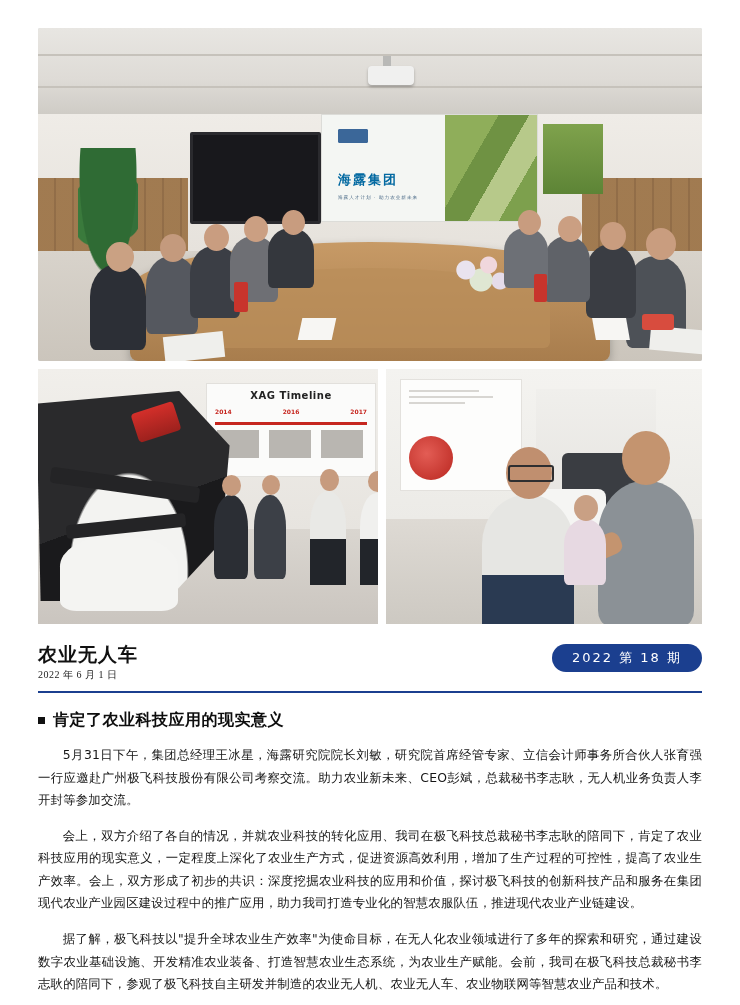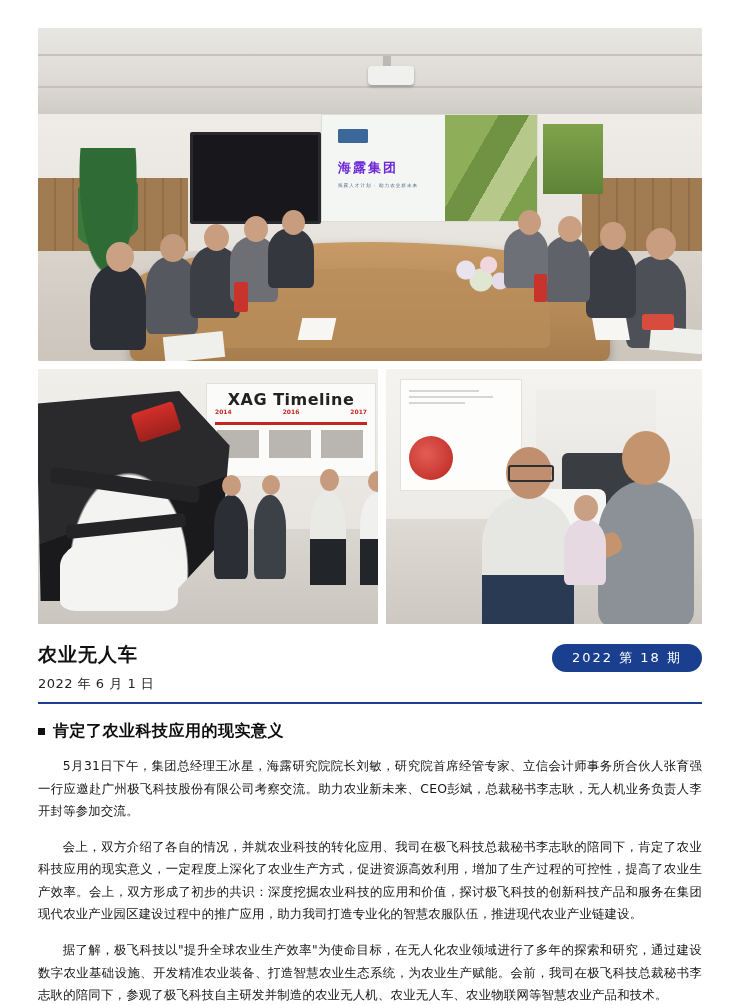--- a/index.html
+++ b/index.html
@@ -90,21 +90,21 @@
   }
   .slide-left {
     flex: 1; padding: 14px 0 0 16px; box-sizing: border-box;
   }
   .slide-logo {
     width: 30px; height: 14px; background: #1b4f8a;
     -webkit-mask: linear-gradient(#000,#000); opacity: .85;
     border-radius: 1px;
   }
   .slide-title {
-    margin-top: 16px; font-size: 13px; font-weight: bold; color: #6d28d9; letter-spacing: 2px;
+    margin-top: 28px; font-size: 13px; font-weight: bold; color: #0369a1; letter-spacing: 2px;
   }
   .slide-sub {
     margin-top: 6px; font-size: 4.6px; color: #4a6a87; letter-spacing: 1px;
   }
   .slide-right {
     width: 92px;
     background:
       linear-gradient(120deg, #8fae5a 0 35%, #6f9243 35% 55%, #b7c98a 55% 75%, #7da04d 75% 100%);
   }
   .green-board {
@@ -154,21 +154,21 @@
   }
   .bl-floor {
     position: absolute; left: 0; top: 160px; width: 100%; height: 95px;
     background: linear-gradient(#dad6d0,#cac5bf);
   }
   .bl-timeline {
     position: absolute; left: 168px; top: 14px; width: 168px; height: 92px;
     background: #fbfbfa; border: 1px solid #e2e0dc;
   }
   .bl-timeline .t-title {
-    font-size: 16px; font-weight: bold; color: #222; text-align: center; margin-top: 6px;
+    font-size: 10px; font-weight: bold; color: #222; text-align: center; margin-top: 6px;
     letter-spacing: .5px;
   }
   .bl-bar {
     position: absolute; left: 8px; right: 8px; top: 38px; height: 3px; background: #c6261f;
   }
   .bl-years {
     position: absolute; left: 8px; right: 8px; top: 24px; display: flex; justify-content: space-between;
     font-size: 6px; font-weight: bold; color: #c6261f;
   }
   .bl-thumb {
@@ -220,24 +220,24 @@
     margin-top: 18px;
   }
   .dept {
     font-family: "DejaVu Serif", "Liberation Serif", serif;
     font-size: 19px;
     font-weight: bold;
     letter-spacing: 1px;
     color: #111;
   }
   .dept-date {
-    margin-top: 7px;
-    font-size: 13px;
+    font-size: 10px;
     color: #222;
     letter-spacing: .5px;
+    font-family: Liberation Serif, serif;
   }
   .issue-pill {
     margin-top: 2px;
     background: #1b3f8f;
     color: #fff;
     border-radius: 14px;
     padding: 5px 20px;
     font-size: 13px;
     letter-spacing: 2px;
     white-space: nowrap;

